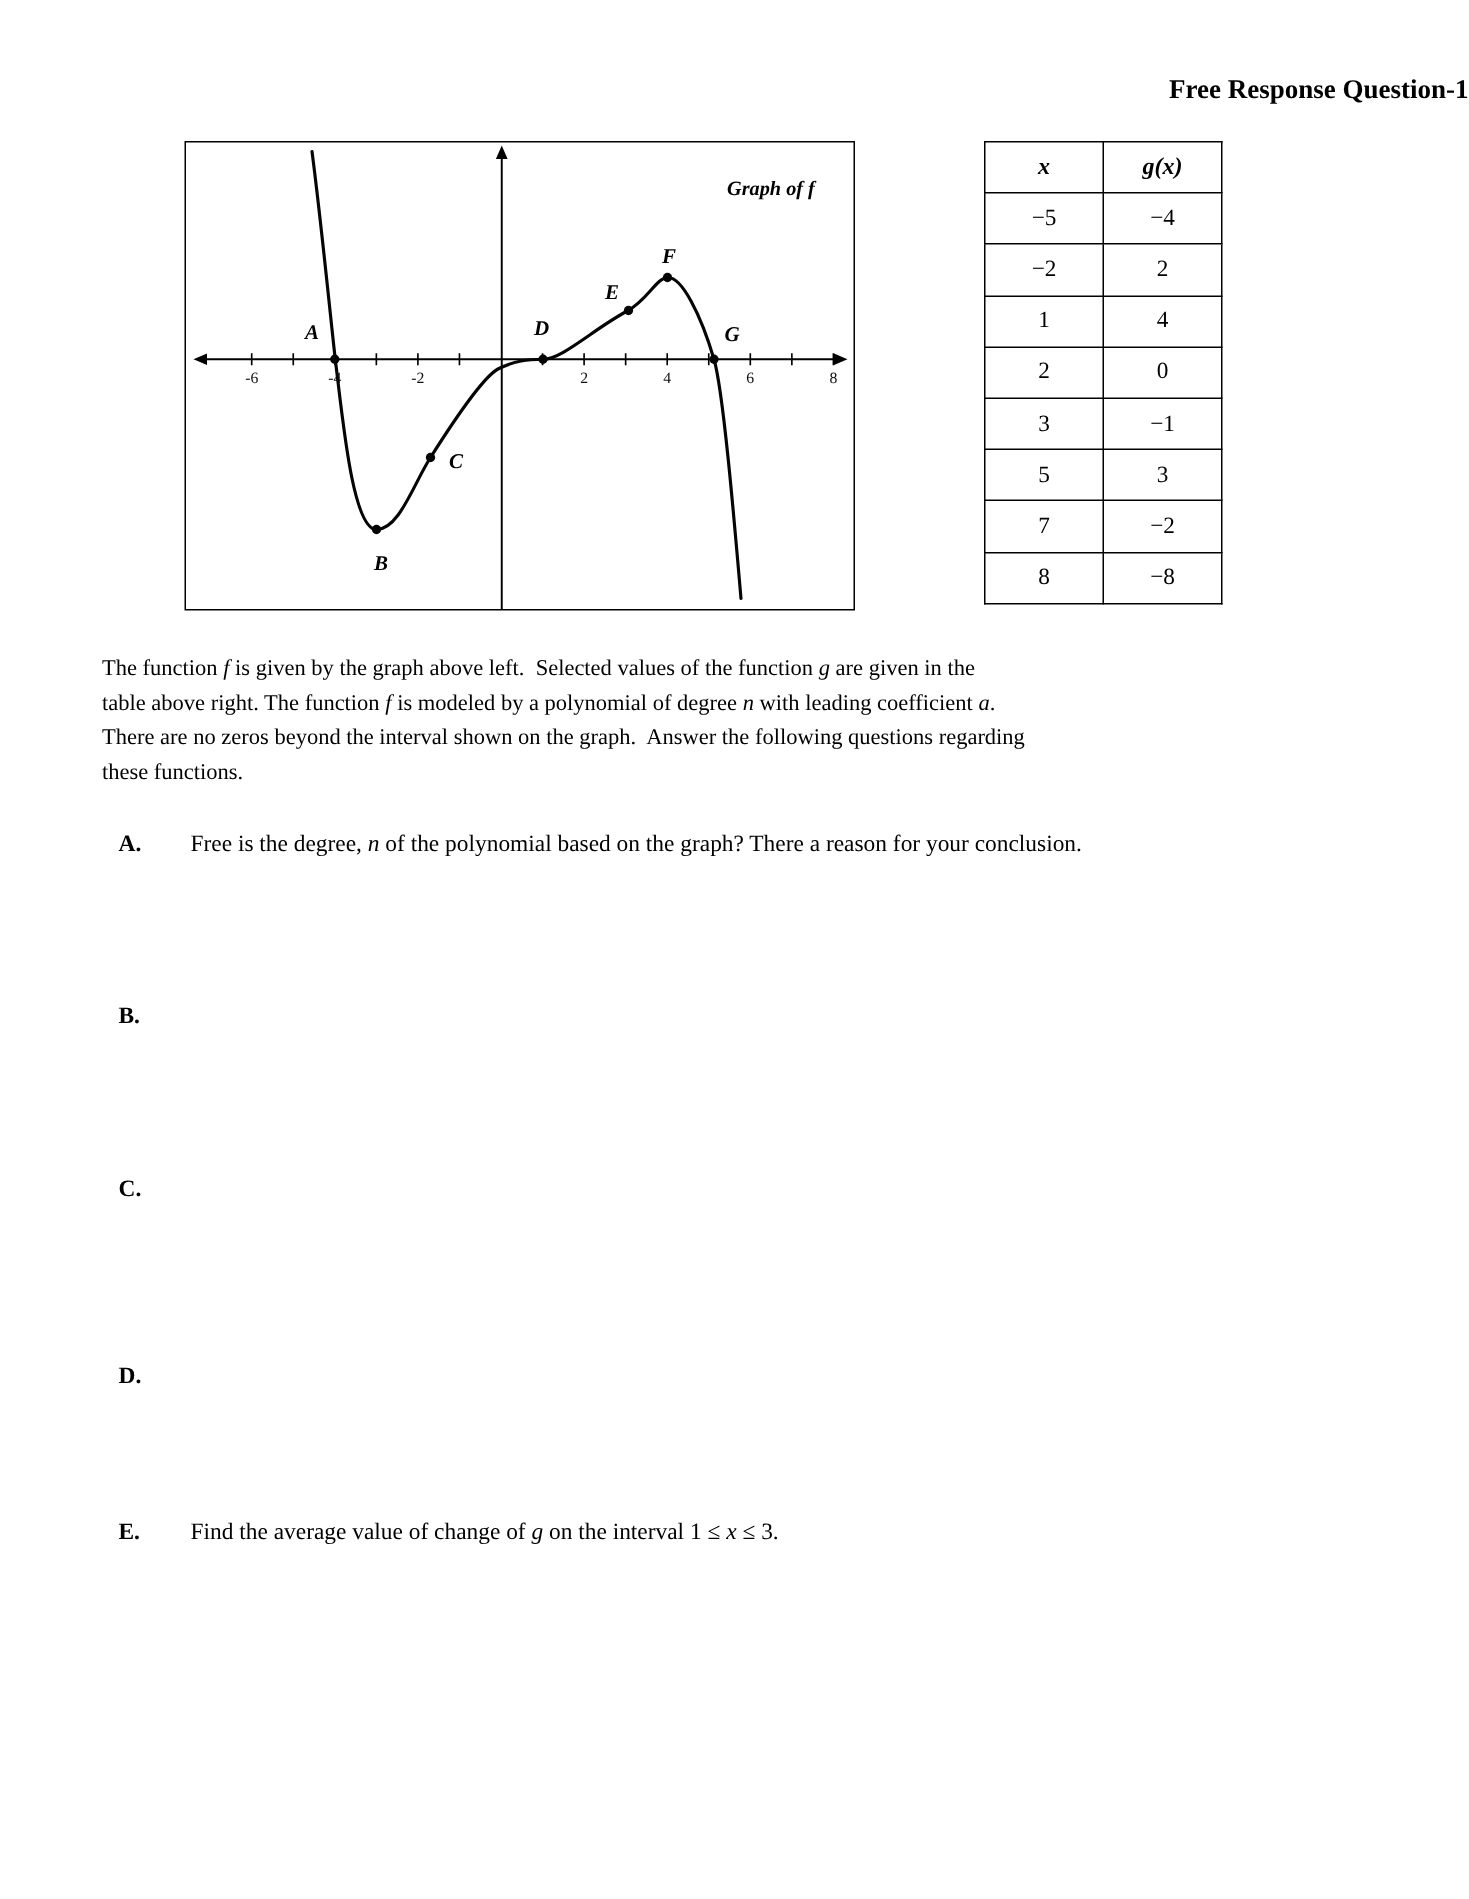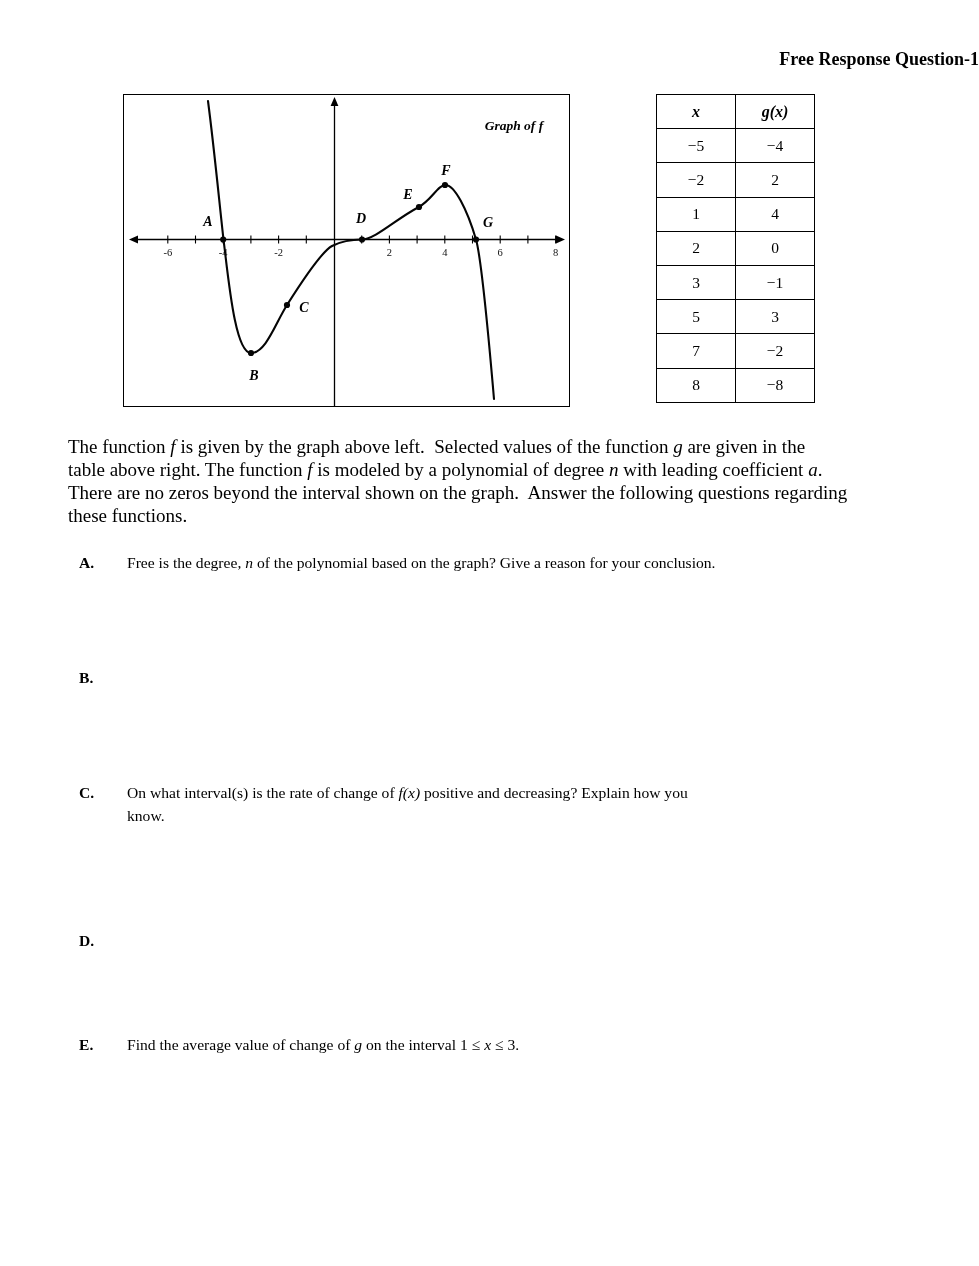--- a/index.html
+++ b/index.html
@@ -4,21 +4,21 @@
 <style>
   html,body{margin:0;padding:0;background:#ffffff;}
   body{width:979px;height:1266px;font-family:"Liberation Serif",serif;color:#000;position:relative;overflow:hidden;}
   .page{width:979px;height:1266px;position:relative;}
   .title{margin-top:46px;text-align:right;font-weight:700;font-size:18px;line-height:27px;}
   .graph-row{display:flex;align-items:flex-start;margin:21px 0 0 123px;}
   .graph-box{width:445px;height:311px;border:1.2px solid #000;box-sizing:content-box;background:#fff;}
   table.gtable{margin-left:86px;border-collapse:collapse;font-size:15.5px;background:#fff;}
   .gtable th,.gtable td{border:1.3px solid #000;width:78px;height:33.2px;text-align:center;padding:0;font-weight:400;}
   .gtable th{font-weight:700;font-style:italic;font-size:16px;}
-  .intro{margin:28px 60px 0 68px;font-size:19px;line-height:23px;white-space:pre-wrap;}
+  .intro{margin:28px 60px 0 68px;font-size:15px;line-height:23px;white-space:pre-wrap;}
   .questions{margin:24px 0 0 79px;}
   .question{display:flex;font-size:15.6px;line-height:23px;}
   .qletter{font-weight:700;width:48px;flex:0 0 48px;}
   .qtext{max-width:800px;white-space:pre-wrap;}
   .questions > div:nth-of-type(1){margin-bottom:92px;}
   .questions > div:nth-of-type(2){margin-bottom:92px;}
   .questions > div:nth-of-type(3){margin-bottom:102px;}
   .questions > div:nth-of-type(4){margin-bottom:81px;}
   .it{font-style:italic;}
   sup{font-size:10px;line-height:0;vertical-align:super;}
@@ -159,30 +159,29 @@
     </table>
 
   </div>
 
   <div class="intro"><span>The function </span><span class="it">f</span><span> is given by the graph above left.  Selected values of the function </span><span class="it">g</span><span> are given in the</span><br><span>table above right. The function </span><span class="it">f</span><span> is modeled by a polynomial of degree </span><span class="it">n</span><span> with leading coefficient </span><span class="it">a</span><span>.</span><br><span>There are no zeros beyond the interval shown on the graph.  Answer the following questions regarding</span><br><span>these functions.</span></div>
 
   <div class="questions">
 
       <div class="question">
         <span class="qletter">A.</span>
-        <div class="qtext"><span>Free is the degree, </span><span class="it">n</span><span> of the polynomial based on the graph? Give a reason for your conclusion.</span></div>
+        <div class="qtext"><span>Free is the degree, </span><span class="it">n</span><span> of the polynomial based on the graph? There a reason for your conclusion.</span></div>
       </div>
 
       <div class="question">
         <span class="qletter">B.</span>
       </div>
 
       <div class="question">
         <span class="qletter">C.</span>
-        <div class="qtext"><span>On what interval(s) is the rate of change of </span><span class="it">f(x)</span><span> positive and decreasing? Explain how you</span><br><span>know.</span></div>
       </div>
 
       <div class="question">
         <span class="qletter">D.</span>
       </div>
 
       <div class="question">
         <span class="qletter">E.</span>
         <div class="qtext"><span>Find the average value of change of </span><span class="it">g</span><span> on the interval 1 ≤ </span><span class="it">x</span><span> ≤ 3.</span></div>
       </div>

